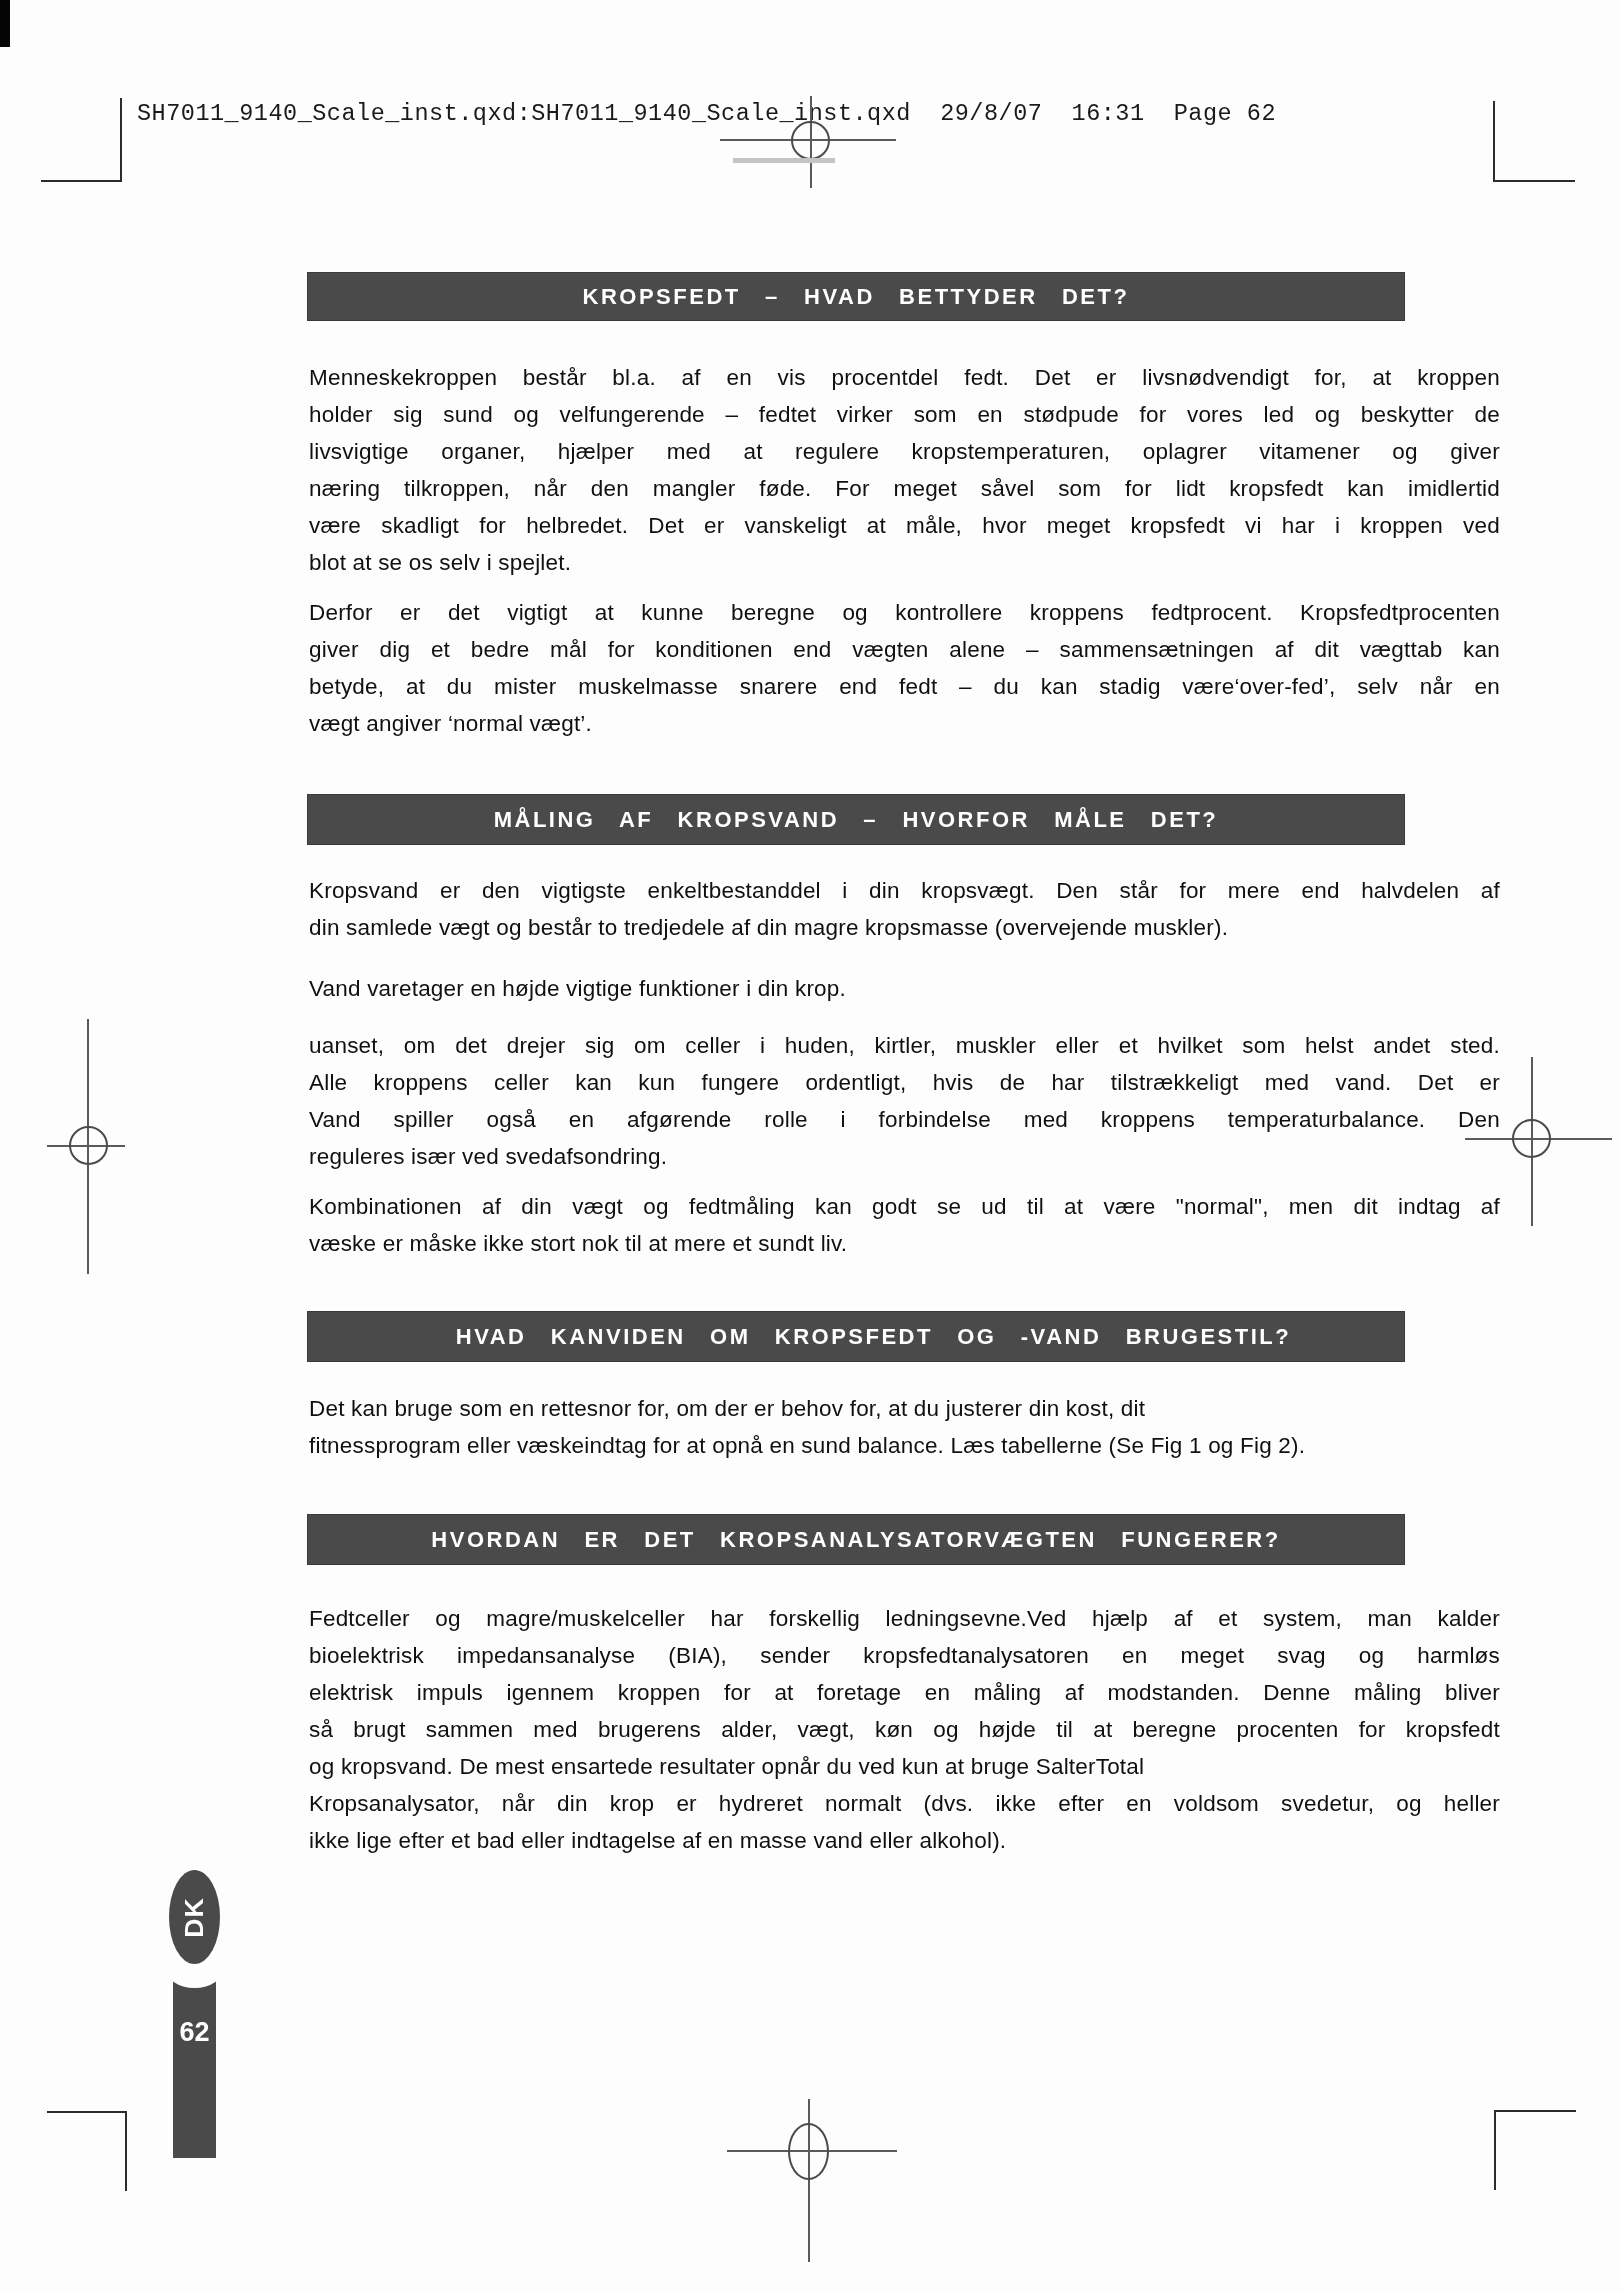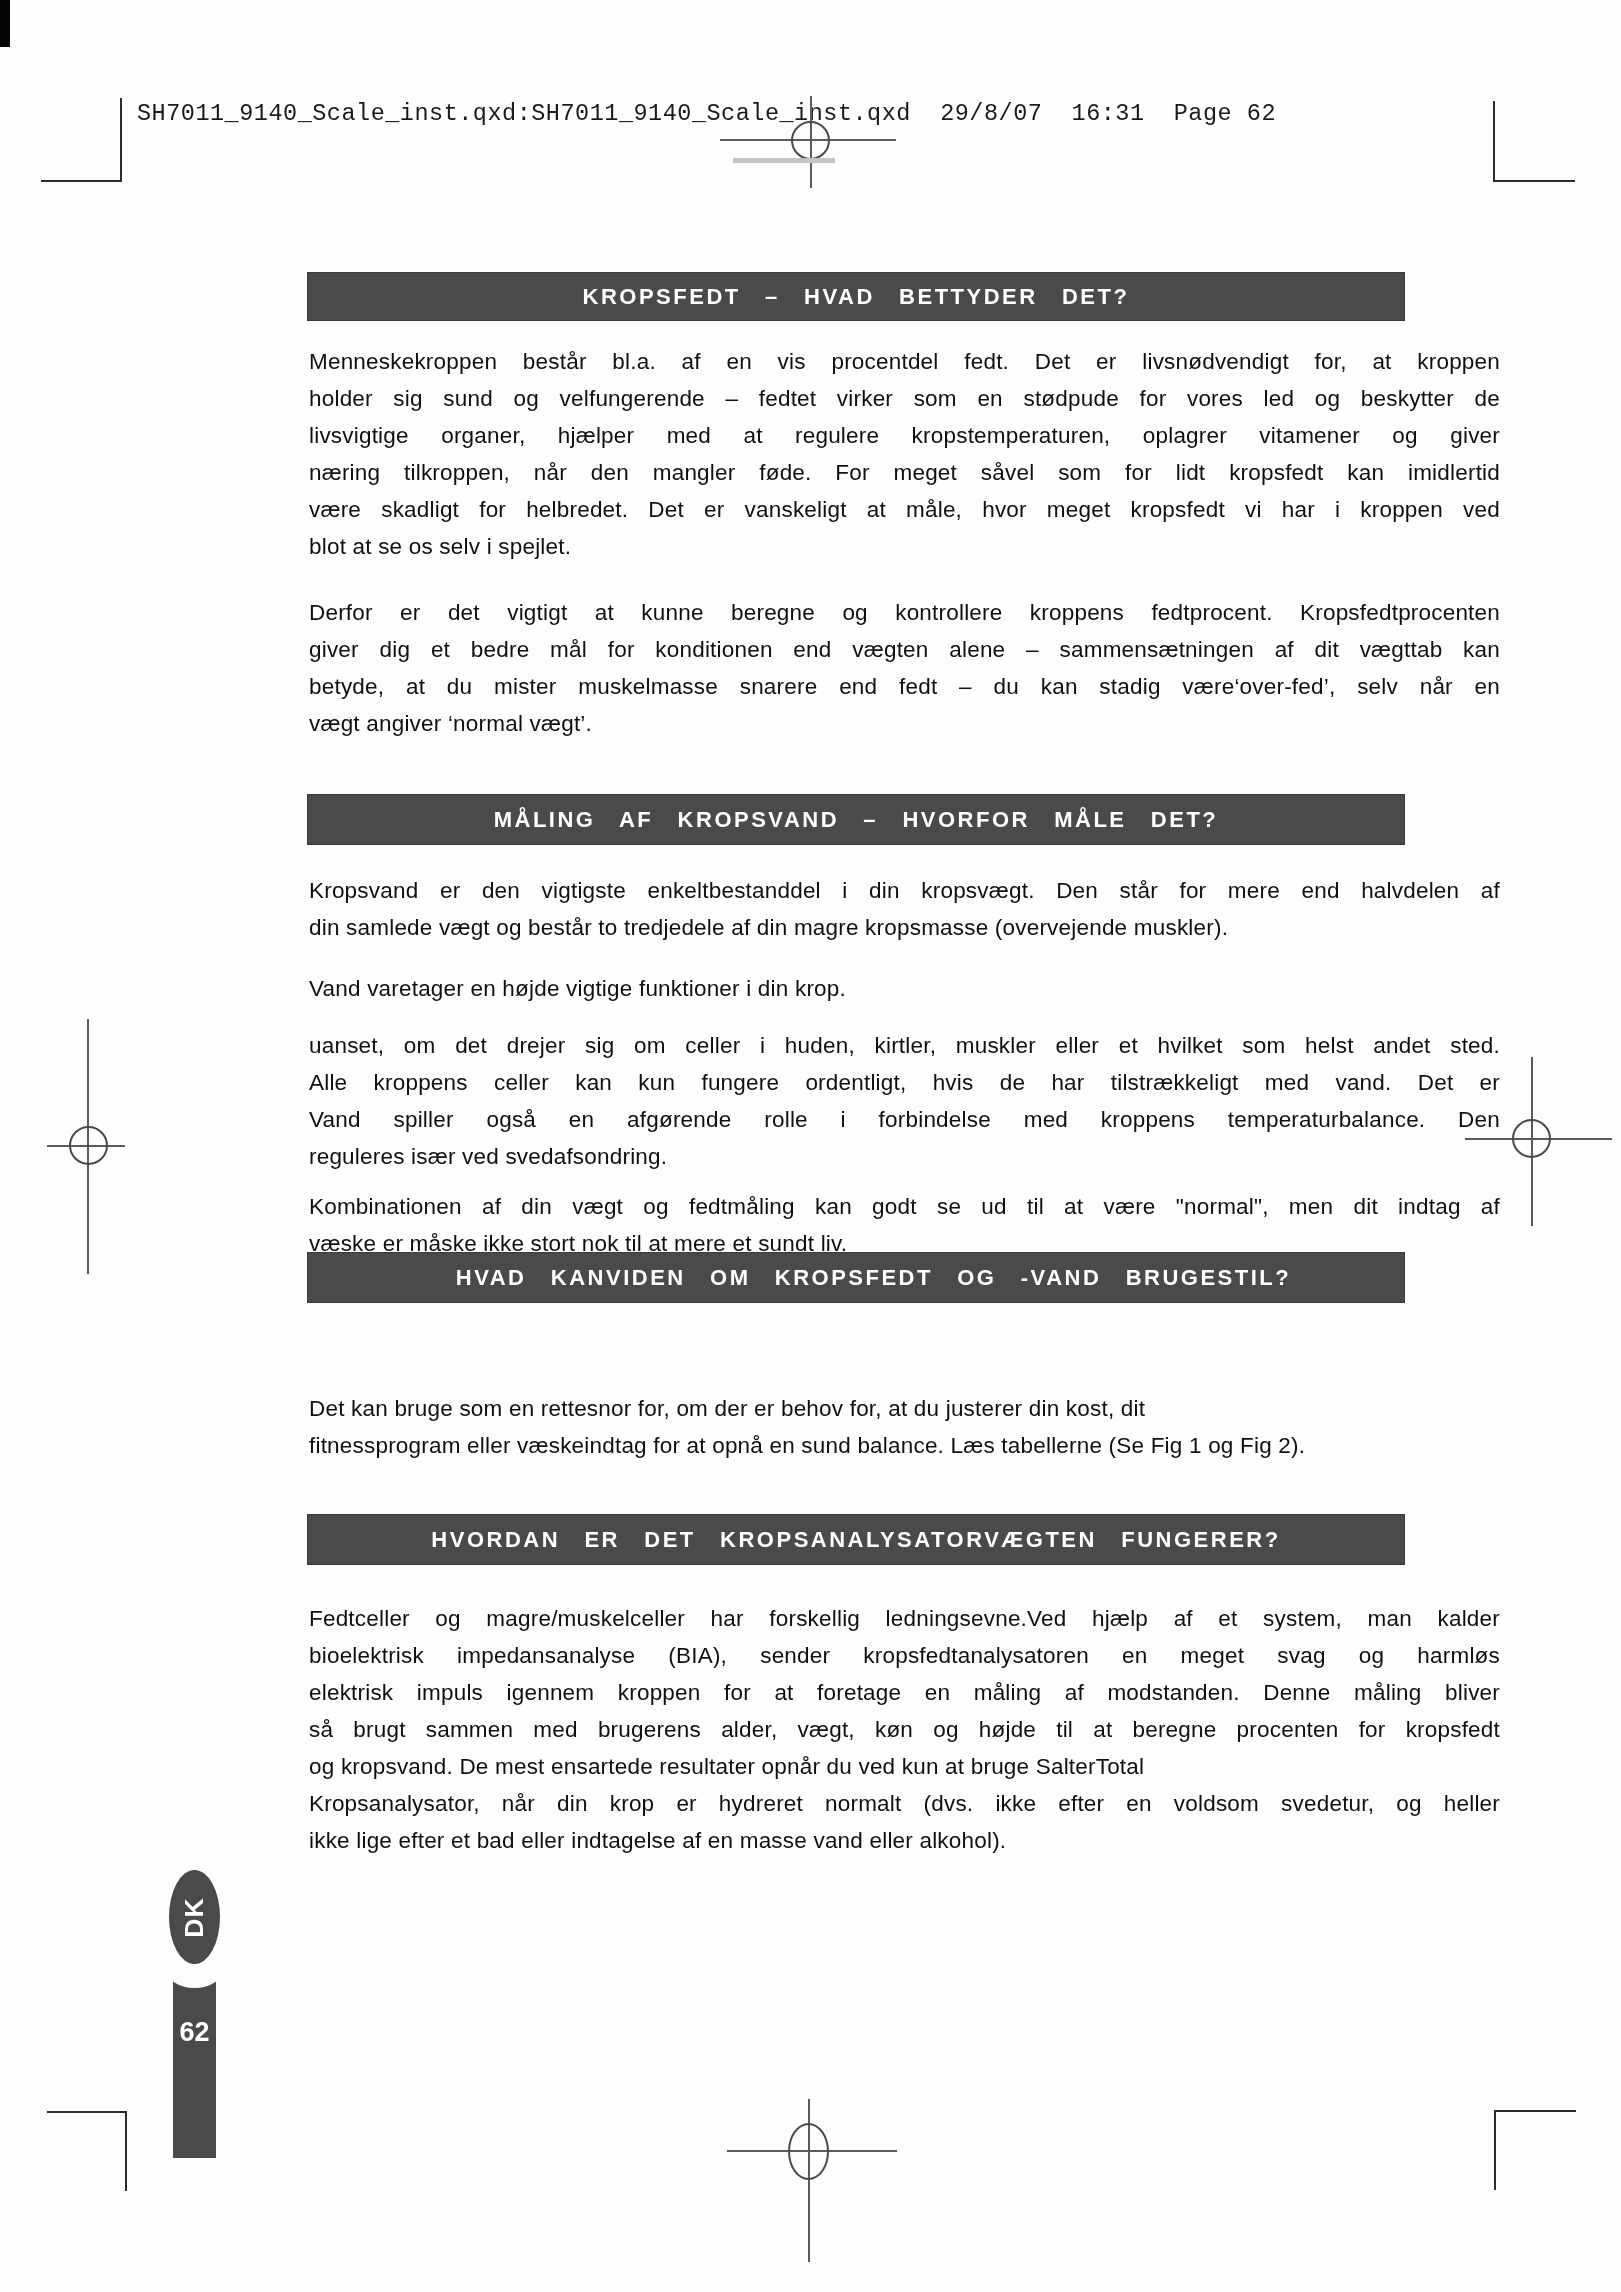--- a/index.html
+++ b/index.html
@@ -114,21 +114,21 @@
   </div>
   <div>
     <div class="reg-line" style="left:727px;top:2150px;width:170px;height:2px;"></div>
     <div class="reg-line" style="left:808px;top:2099px;width:2px;height:163px;"></div>
     <div class="reg-circle" style="left:788px;top:2123px;width:41px;height:57px;"></div>
   </div>
 
   <div class="bar" style="top:272px;height:49px;">
     <span>KROPSFEDT – HVAD BETTYDER DET?</span>
   </div>
-  <div class="para" style="top:343px;">
+  <div class="para" style="top:359px;">
     <div class="line">Menneskekroppen består bl.a. af en vis procentdel fedt. Det er livsnødvendigt for, at kroppen</div>
     <div class="line">holder sig sund og velfungerende – fedtet virker som en stødpude for vores led og beskytter de</div>
     <div class="line">livsvigtige organer, hjælper med at regulere kropstemperaturen, oplagrer vitamener og giver</div>
     <div class="line">næring tilkroppen, når den mangler føde. For meget såvel som for lidt kropsfedt kan imidlertid</div>
     <div class="line">være skadligt for helbredet. Det er vanskeligt at måle, hvor meget kropsfedt vi har i kroppen ved</div>
     <div class="line last">blot at se os selv i spejlet.</div>
   </div>
   <div class="para" style="top:594px;">
     <div class="line">Derfor er det vigtigt at kunne beregne og kontrollere kroppens fedtprocent. Kropsfedtprocenten</div>
     <div class="line">giver dig et bedre mål for konditionen end vægten alene – sammensætningen af dit vægttab kan</div>
@@ -150,21 +150,21 @@
     <div class="line">uanset, om det drejer sig om celler i huden, kirtler, muskler eller et hvilket som helst andet sted.</div>
     <div class="line">Alle kroppens celler kan kun fungere ordentligt, hvis de har tilstrækkeligt med vand. Det er</div>
     <div class="line">Vand spiller også en afgørende rolle i forbindelse med kroppens temperaturbalance. Den</div>
     <div class="line last">reguleres især ved svedafsondring.</div>
   </div>
   <div class="para" style="top:1188px;">
     <div class="line">Kombinationen af din vægt og fedtmåling kan godt se ud til at være "normal", men dit indtag af</div>
     <div class="line last">væske er måske ikke stort nok til at mere et sundt liv.</div>
   </div>
 
-  <div class="bar" style="top:1252px;padding-left:35px;">
+  <div class="bar" style="top:1311px;padding-left:35px;">
     <span>HVAD KANVIDEN OM KROPSFEDT OG -VAND BRUGESTIL?</span>
   </div>
   <div class="para" style="top:1390px;">
     <div class="line noj">Det kan bruge som en rettesnor for, om der er behov for, at du justerer din kost, dit</div>
     <div class="line last">fitnessprogram eller væskeindtag for at opnå en sund balance. Læs tabellerne (Se Fig 1 og Fig 2).</div>
   </div>
 
   <div class="bar" style="top:1514px;">
     <span>HVORDAN ER DET KROPSANALYSATORVÆGTEN FUNGERER?</span>
   </div>

